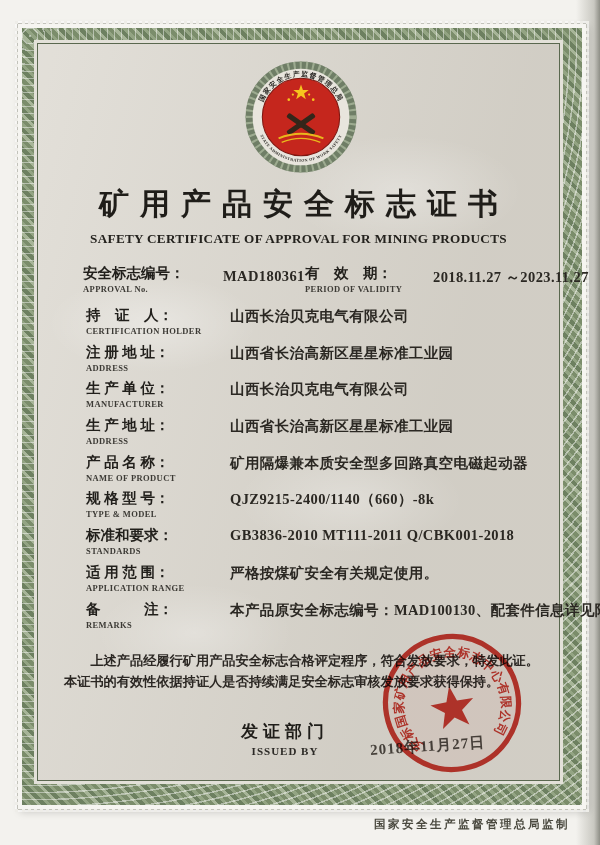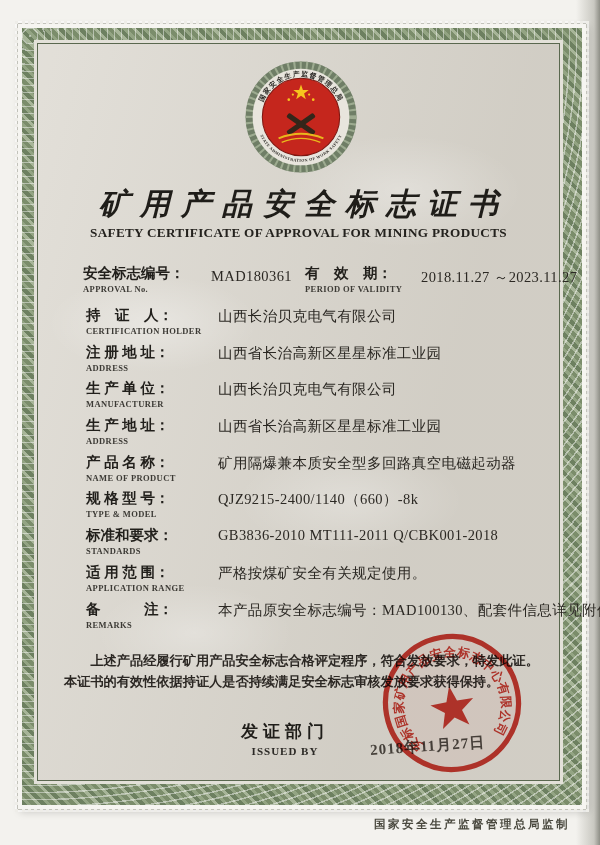--- a/index.html
+++ b/index.html
@@ -34,28 +34,28 @@
       radial-gradient(ellipse 140px 70px at 30% 80%, rgba(255,255,255,.28), rgba(255,255,255,0) 70%),
       linear-gradient(105deg, rgba(255,255,255,.25), rgba(0,0,0,.035) 70%),
       #d9d5cc;
     border:1px solid #5a684f;
     box-shadow:0 0 0 3px #e3e1d9;
   }
   
   .emblem { position:absolute; left:207px; top:17px; width:112px; height:112px; }
   
   .title-block { position:absolute; left:0; right:0; top:140px; text-align:center; }
-  .title-zh { font-size:30px; font-weight:bold; color:#1f1d19; letter-spacing:11px; padding-left:11px;font-style:italic; }
-  .title-en { font-size:13.2px; font-weight:bold; color:#24221e; letter-spacing:.3px; }
+  .title-zh { font-size:30px; font-weight:bold; color:#1f1d19; letter-spacing:11px; padding-left:11px; }
+  .title-en { margin-top:6px; font-size:13.2px; font-weight:bold; color:#24221e; letter-spacing:.3px; }
   
   .approval-row { position:absolute; left:45px; right:14px; top:220px; height:40px; }
   .approval-row .cell { position:absolute; top:0; }
   .lbl-zh { font-size:14.5px; font-weight:bold; color:#211f1b; }
   .lbl-en { display:block; font-size:8.5px; font-weight:bold; color:#3c3a35; letter-spacing:.4px; margin-top:1px; }
-  .val { font-size:14.5px; font-weight:400; color:#2b2823; letter-spacing:.4px; }
+  .val { font-size:14.5px; font-weight:700; color:#2b2823; letter-spacing:.4px;margin-left:12px; }
   .cell.c1 { left:0; width:120px; }
   .cell.c2 { left:128px; top:4px; }
   .cell.c3 { left:222px; width:110px; }
   .cell.c4 { left:338px; top:4px; white-space:nowrap; }
   
   .fields { position:absolute; left:48px; right:14px; top:262px; }
   .row { position:relative; min-height:36.7px; }
   .row .val { position:absolute; left:132px; top:1px; width:340px; white-space:nowrap; }
   
   .declaration {

